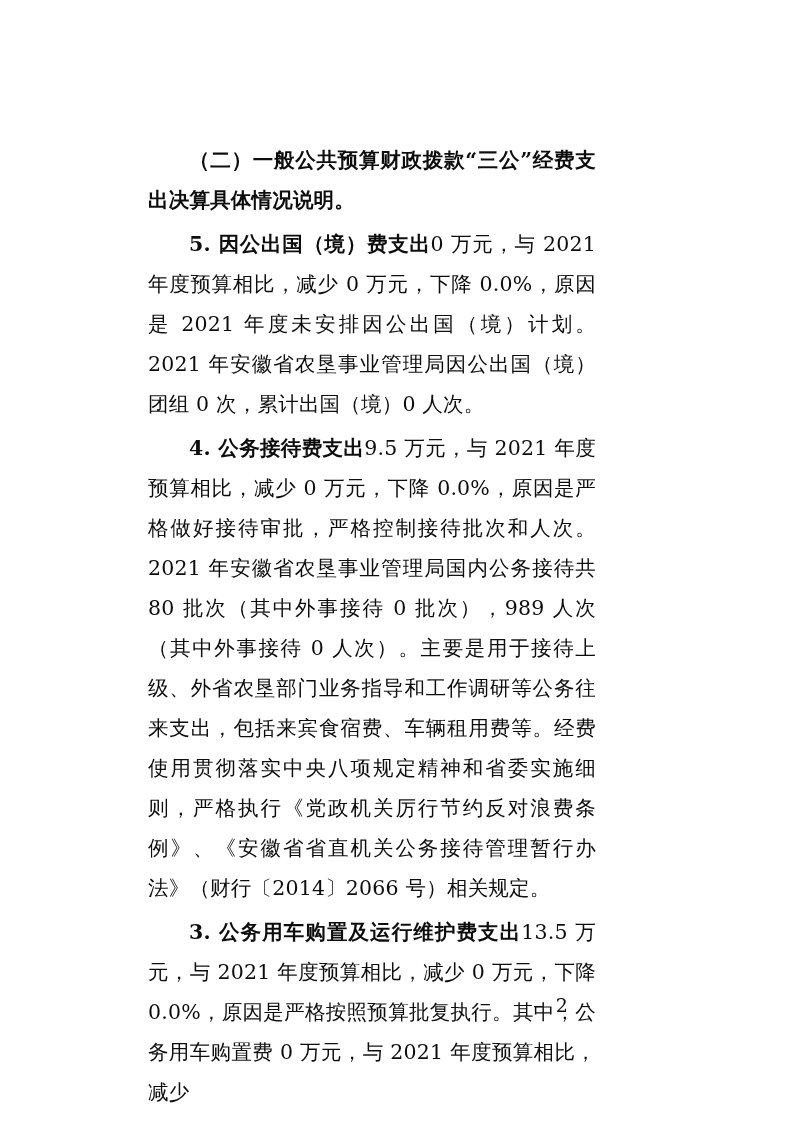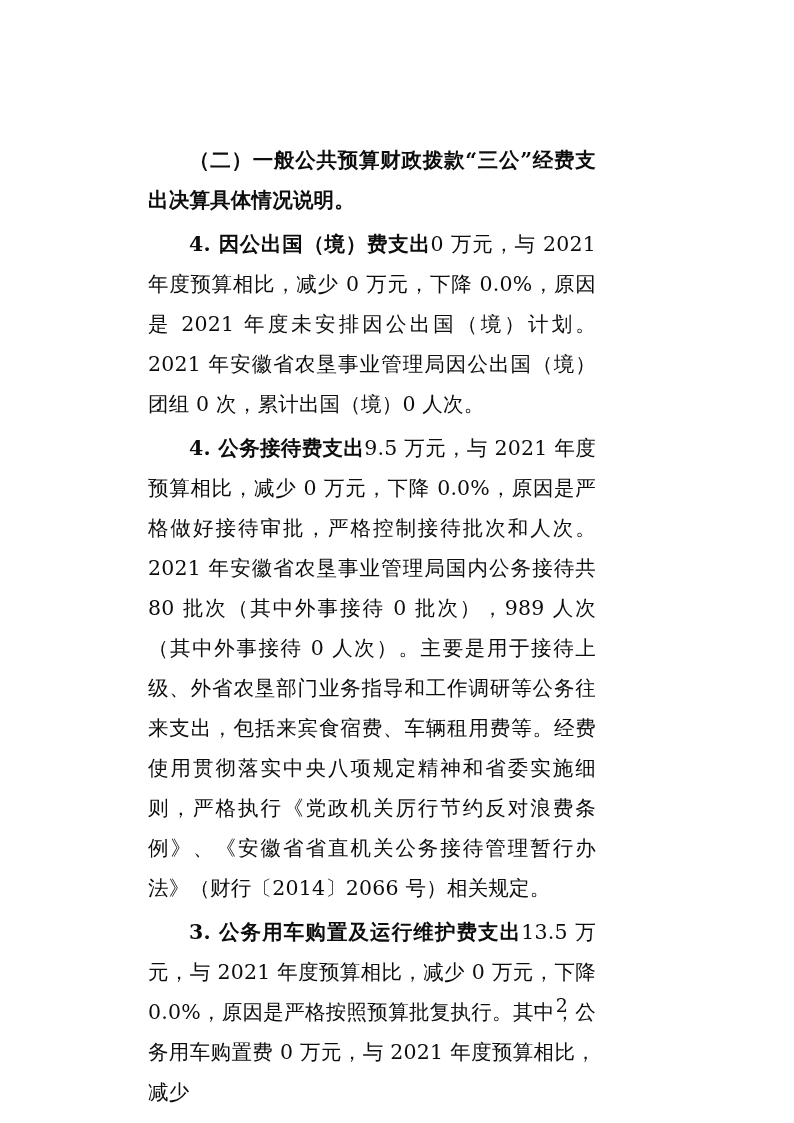--- a/index.html
+++ b/index.html
@@ -56,21 +56,21 @@
 </style>
 </head>
 <body>
 
 <div class="page">
   <div class="doc-body">
 
     <p class="para heading">（二）一般公共预算财政拨款“三公”经费支出决算具体情况说明。</p>
 
 
-    <p class="para"><span class="lead">4. 因公出国（境）费支出</span><span>0 万元，与 2021 年度预算相比，减少 0 万元，下降 0.0%，原因是 2021 年度未安排因公出国（境）计划。2021 年安徽省农垦事业管理局因公出国（境）团组 0 次，累计出国（境）0 人次。</span></p>
+    <p class="para"><span class="lead">5. 因公出国（境）费支出</span><span>0 万元，与 2021 年度预算相比，减少 0 万元，下降 0.0%，原因是 2021 年度未安排因公出国（境）计划。2021 年安徽省农垦事业管理局因公出国（境）团组 0 次，累计出国（境）0 人次。</span></p>
 
     <p class="para"><span class="lead">4. 公务接待费支出</span><span>9.5 万元，与 2021 年度预算相比，减少 0 万元，下降 0.0%，原因是严格做好接待审批，严格控制接待批次和人次。2021 年安徽省农垦事业管理局国内公务接待共 80 批次（其中外事接待 0 批次），989 人次（其中外事接待 0 人次）。主要是用于接待上级、外省农垦部门业务指导和工作调研等公务往来支出，包括来宾食宿费、车辆租用费等。经费使用贯彻落实中央八项规定精神和省委实施细则，严格执行《党政机关厉行节约反对浪费条例》、《安徽省省直机关公务接待管理暂行办法》（财行〔2014〕2066 号）相关规定。</span></p>
 
     <p class="para"><span class="lead">3. 公务用车购置及运行维护费支出</span><span>13.5 万元，与 2021 年度预算相比，减少 0 万元，下降 0.0%，原因是严格按照预算批复执行。其中，公务用车购置费 0 万元，与 2021 年度预算相比，减少</span></p>
 
   </div>
 
   <div class="pagenum">－ 2 －</div>
 </div>
 

